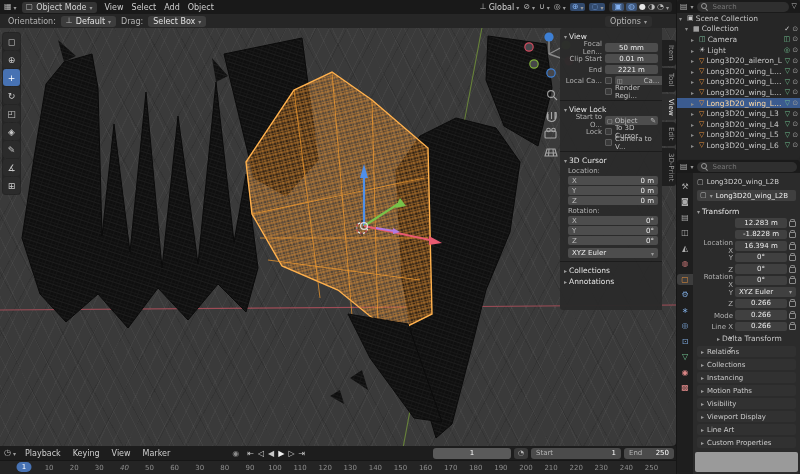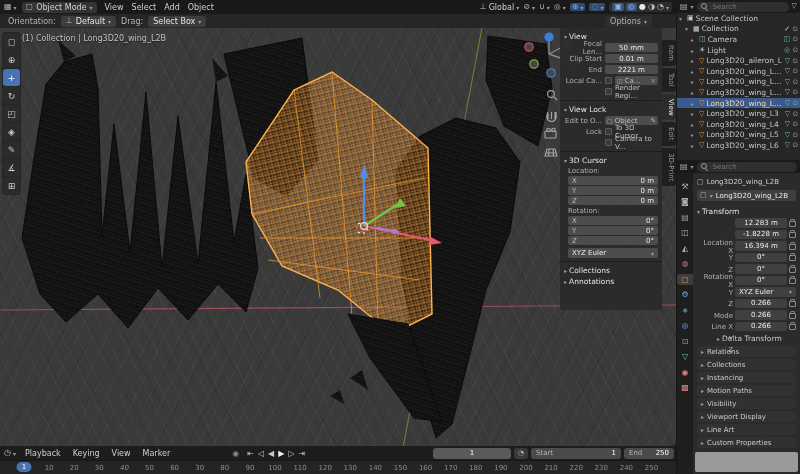--- a/index.html
+++ b/index.html
@@ -252,21 +252,20 @@
             <circle cx="548.5" cy="102" r="1.8"></circle>
             <circle cx="553.5" cy="102" r="1.8"></circle>
           </g>
         <g>
             <path d="M545,128 L557,128 L555,121 L547,121 Z M549,121 L548.5,128 M553,121 L553.5,128 M546.2,125 L555.8,125"></path>
           </g>
       </g>
     </svg>
 
     <div id="vp-overlay-text">
-      <div class="l2">(1) Collection | Long3D20_wing_L2B</div>
     </div>
 
     <div id="vp-toolbar">
         <div class="tool-btn">
           <div>◻</div>
         </div>
         <div class="tool-btn">
           <div>⊕</div>
         </div>
         <div class="tool-btn active">
@@ -309,36 +308,36 @@
           <div class="np-row">
             <div class="np-lab">End</div>
             <div class="np-field">2221 m</div>
           </div>
         </div>
       <div class="np-row">
         <span class="np-lab">Local Ca...</span>
         <span class="cb"></span>
         <span class="np-field objfield">
           <span class="icg" style="font-size:6px;">◫</span>
-          <span style="flex:1;">Ca...</span>
+          <span style="flex:1;margin-left:19px;">Ca...</span>
           <span style="color:#9a9a9a;">×</span>
         </span>
       </div>
       <div class="np-row">
         <span class="np-lab"></span>
         <span class="cb"></span>
         <span style="color:#c0c0c0;">Render Regi...</span>
       </div>
       <div class="np-div"></div>
       <div class="np-sec">
           <span class="dd">▾</span>
           <span>View Lock</span>
         </div>
       <div class="np-row">
-        <span class="np-lab">Edit to O...</span>
+        <span class="np-lab">Start to O...</span>
         <span class="np-field objfield">
           <span class="icg" style="font-size:6px;">▢</span>
           <span style="flex:1;">Object</span>
           <span style="color:#bbb;">✎</span>
         </span>
       </div>
       <div class="np-row">
         <span class="np-lab">Lock</span>
         <span class="cb"></span>
         <span>To 3D Cursor</span>

